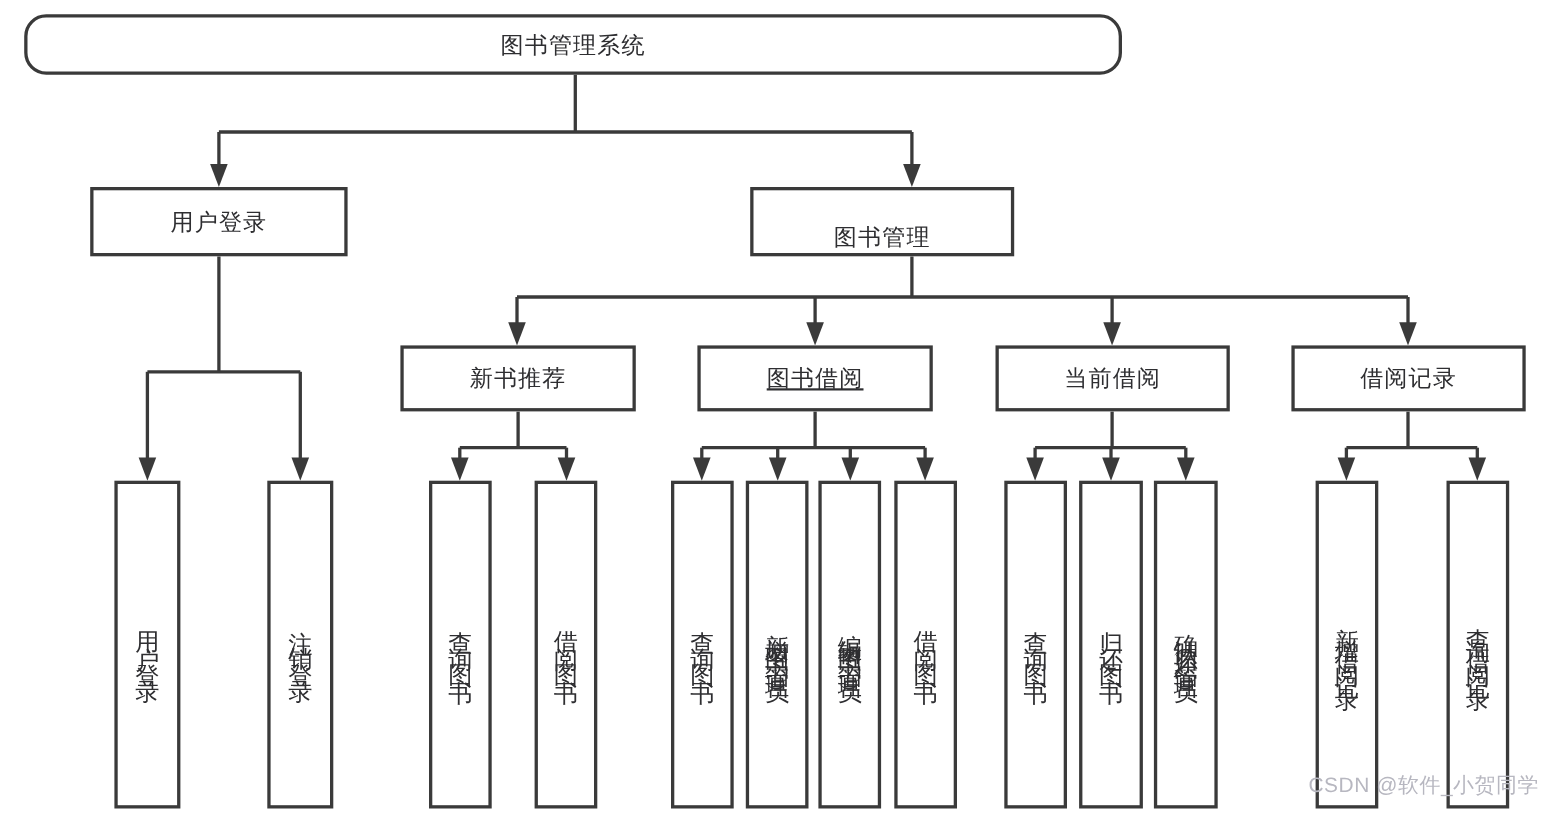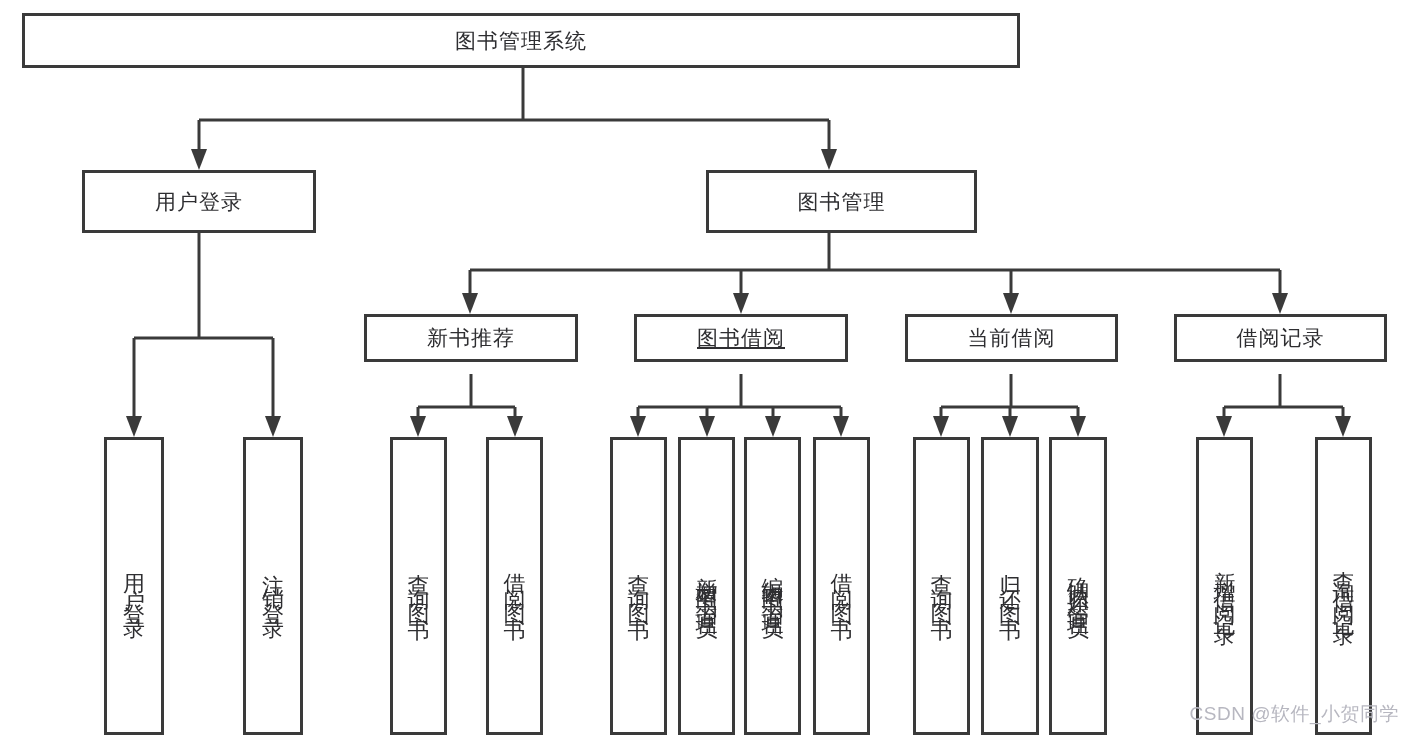--- a/index.html
+++ b/index.html
@@ -49,21 +49,21 @@
   .watermark {
     position: absolute;
     right: 6px;
     bottom: 20px;
     font-size: 19px;
     color: #b7b7c0;
     z-index: 3;
     letter-spacing: 0.5px;
   }
   .lvl2 { top: 170px; height: 63px; }
-  .lvl3 { top: 314px; height: 48px; }
+  .lvl3 { top: 314px; height: 60px; }
   .leaf { top: 437px; height: 298px; }
 </style>
 </head>
 <body>
 
 <div class="canvas">
 
   <svg class="connectors" viewBox="0 0 1405 747" xmlns="http://www.w3.org/2000/svg">
     <g stroke="#3a3a3a" stroke-width="3" fill="none">
 
@@ -127,28 +127,28 @@
       <polygon points="765,416 781,416 773,437"></polygon>
       <polygon points="833,416 849,416 841,437"></polygon>
       <polygon points="933,416 949,416 941,437"></polygon>
       <polygon points="1002,416 1018,416 1010,437"></polygon>
       <polygon points="1070,416 1086,416 1078,437"></polygon>
       <polygon points="1216,416 1232,416 1224,437"></polygon>
       <polygon points="1335,416 1351,416 1343,437"></polygon>
     </g>
   </svg>
 
-  <div class="box" style="left:22px; top:13px; width:998px; height:55px;">
+  <div class="box" style="left:22px; top:13px; width:998px; height:55px;border-radius:20px;">
     <span class="hlabel">图书管理系统</span>
   </div>
 
   <div class="box lvl2" style="left:82px; width:234px;">
     <span class="hlabel">用户登录</span>
   </div>
-  <div class="box lvl2" style="left:706px; width:271px;">
+  <div class="box lvl2" style="left:682px; width:240px;align-items:flex-end;">
     <span class="hlabel">图书管理</span>
   </div>
 
   <div class="box lvl3" style="left:364px; width:214px;">
     <span class="hlabel">新书推荐</span>
   </div>
   <div class="box lvl3" style="left:634px; width:214px;text-decoration:underline;">
     <span class="hlabel">图书借阅</span>
   </div>
   <div class="box lvl3" style="left:905px; width:213px;">

